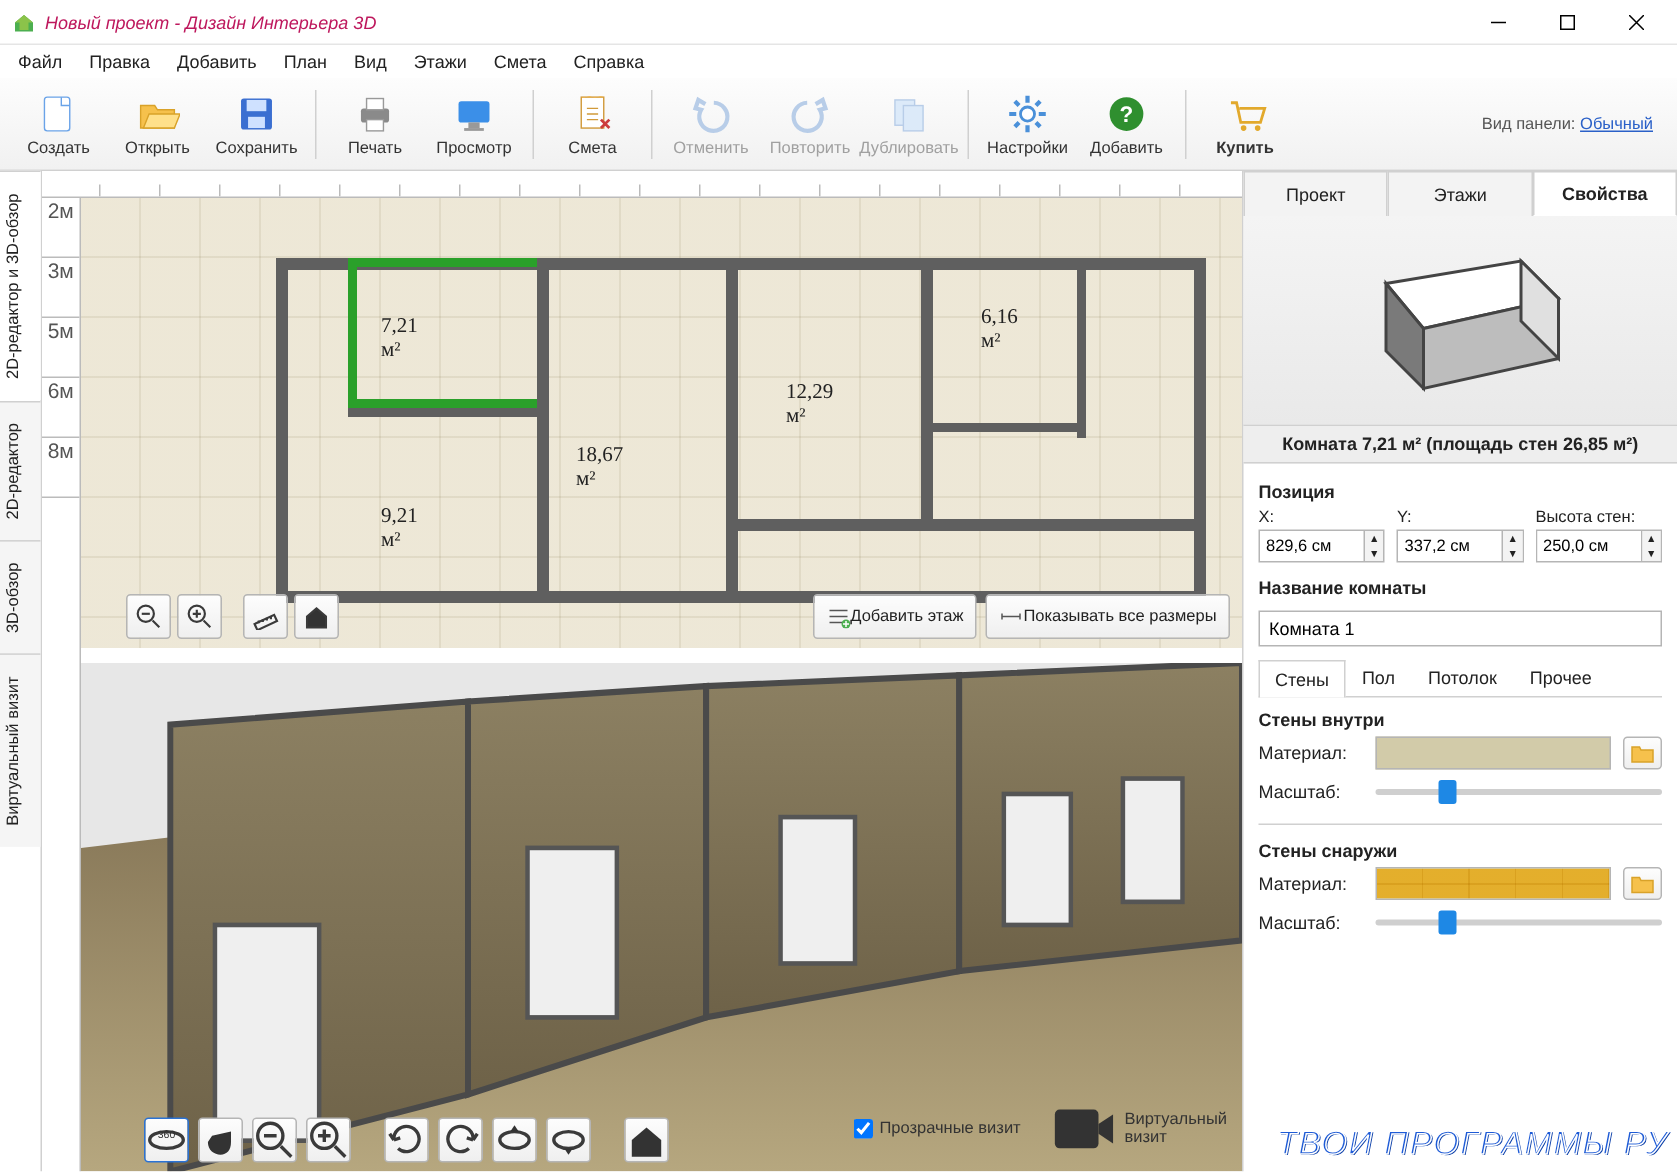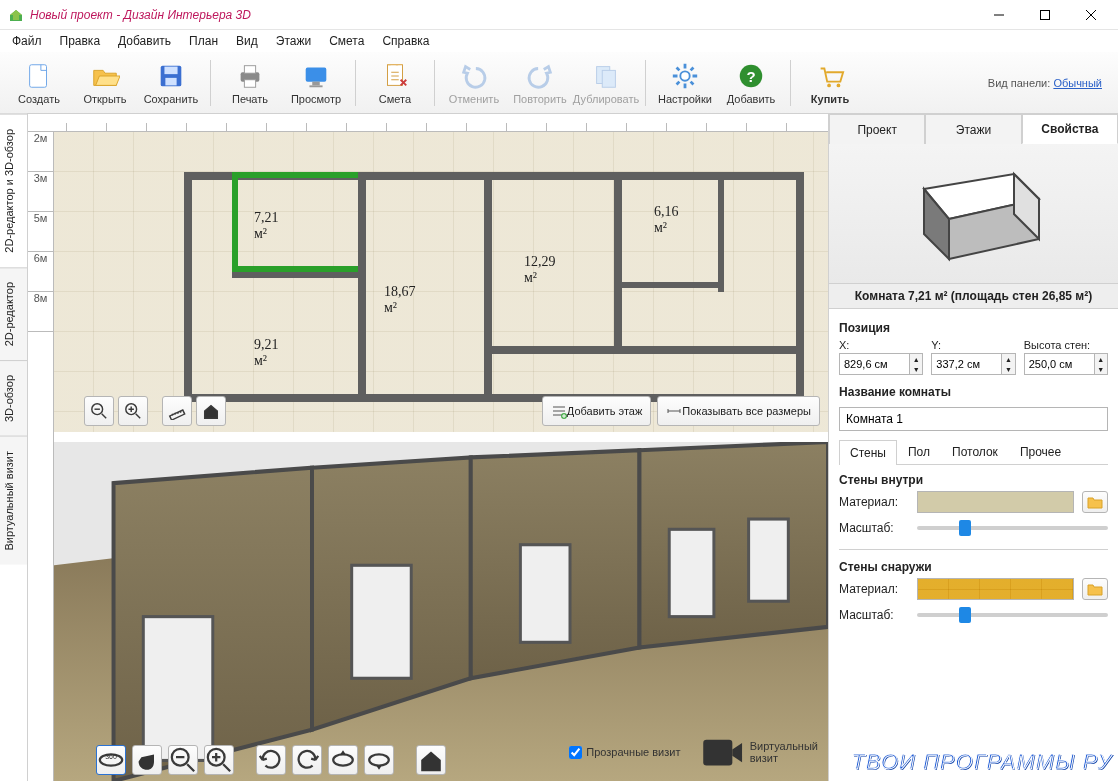--- a/index.html
+++ b/index.html
@@ -29,21 +29,21 @@
 .leftTabs  { width: 28px; border-right: 1px solid #d0d0d0; display: flex; flex-direction: column; }
 .leftTabs .vtab { writing-mode: vertical-rl; transform: rotate(180deg); padding: 14px 3px; font-size: 11px; text-align: center; border-bottom: 1px solid #d0d0d0; background: #fff; cursor: default; }
 .leftTabs .vtab.active { background: #fff; box-shadow: inset 2px 0 0 #ffffff; }
 .leftTabs .vtab:not(.active) { background: #f5f5f5; }
 
 .mainArea  { flex: 1; display: flex; flex-direction: column; position: relative; background:#fff; }
 .ruler-h   { height: 18px; background:#fff; border-bottom:1px solid #bbb; display:flex; align-items:flex-end; padding-left:38px; font-size:10px; color:#555; overflow:hidden; }
 .ruler-h span { width:40px; text-align:center; border-left:1px solid #bbb; height:8px; line-height:0; position:relative; }
 .ruler-h span b { position:absolute; top:-12px; left:-10px; width:40px; text-align:center; font-weight:normal; }
 .ruler-v   { position:absolute; top:18px; left:0; width:26px; bottom:0; background:#fff; border-right:1px solid #bbb; display:flex; flex-direction:column; font-size:10px; color:#555; }
-.ruler-v span { height:40px; border-bottom:1px solid #bbb; text-align:center; font-size:11px; }
+.ruler-v span { height:40px; border-bottom:1px solid #bbb; text-align:center; font-size:14px; }
 
 .canvasHolder { flex:1; display:flex; flex-direction:column; }
 .plan2d { height: 300px; position:relative; background:
   repeating-linear-gradient(#f6f3ea 0 39px, #e9e5d8 39px 40px),
   repeating-linear-gradient(90deg,#f6f3ea 0 39px, #e9e5d8 39px 40px);
   background-blend-mode: multiply;
   overflow:hidden; }
 .plan2d .plan { position:absolute; left:130px; top:30px; }
 .wall { position:absolute; background:#5f5f5f; }
 .wall.g { background:#2aa02a; }
@@ -333,21 +333,21 @@
           <div class="wall" style="left:300px;top:10px;width:8px;height:230px;"></div>
           <div class="wall" style="left:430px;top:10px;width:8px;height:180px;"></div>
           <div class="wall" style="left:430px;top:120px;width:110px;height:6px;"></div>
           <div class="wall" style="left:534px;top:10px;width:6px;height:120px;"></div>
           <div class="wall" style="left:48px;top:110px;width:130px;height:6px;"></div>
           <div class="wall" style="left:300px;top:184px;width:320px;height:8px;"></div>
 
           <div class="roomlbl" style="left:70px;top:48px;">7,21 м²</div>
           <div class="roomlbl" style="left:470px;top:42px;">6,16 м²</div>
           <div class="roomlbl" style="left:340px;top:92px;">12,29 м²</div>
-          <div class="roomlbl" style="left:200px;top:122px;">18,67 м²</div>
+          <div class="roomlbl" style="left:200px;top:134px;">18,67 м²</div>
           <div class="roomlbl" style="left:70px;top:175px;">9,21 м²</div>
         </div>
 
         <div class="planTools" style="left:30px;">
           <div class="iconbtn">
               <svg viewBox="0 0 20 20">
                 <circle cx="8" cy="8" r="6"></circle>
                 <path d="M13 13l5 5"></path>
                 <path d="M5 8h6"></path>
               </svg>

